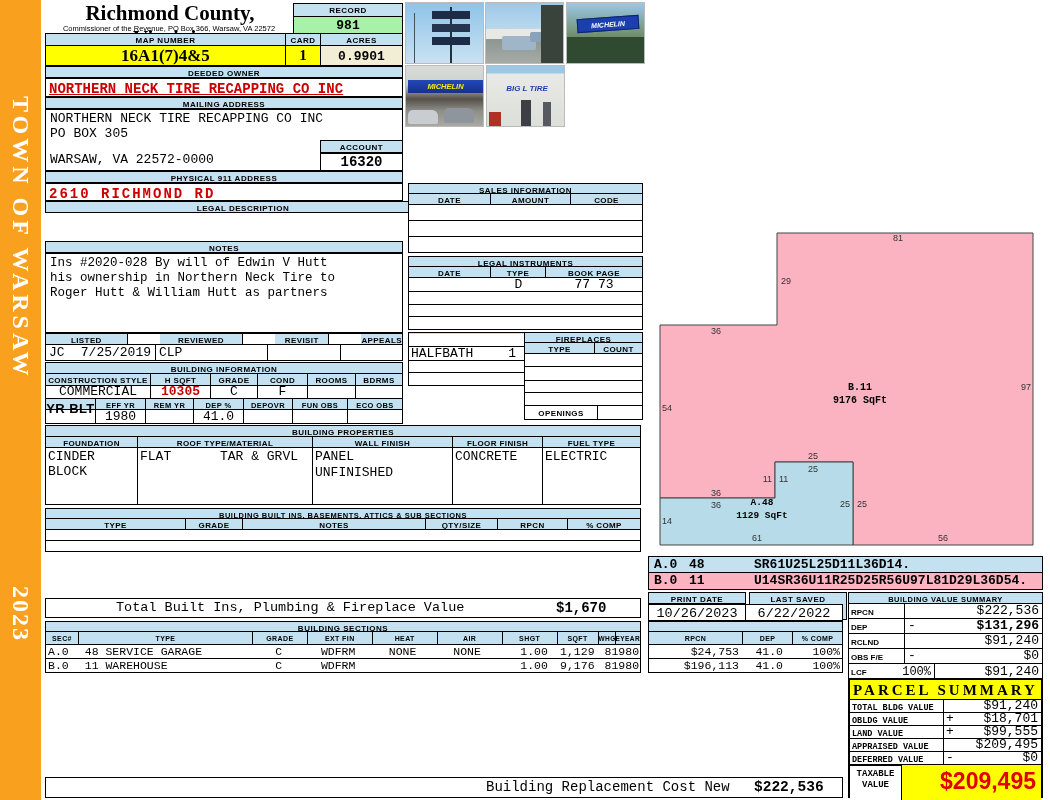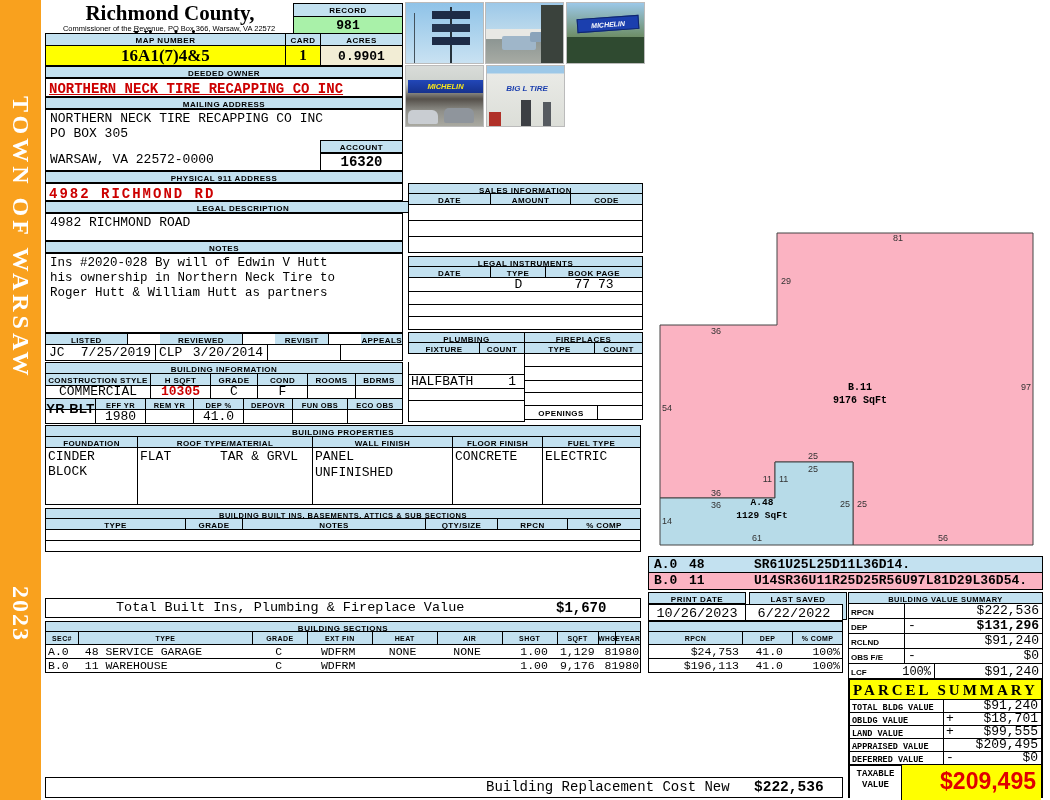--- a/index.html
+++ b/index.html
@@ -59,45 +59,44 @@
   <div class="hdr" style="left:45px;top:97px;width:358px;height:12px;">MAILING ADDRESS</div>
   <div class="box" style="left:45px;top:109px;width:358px;height:62px;"></div>
   <div class="abs val" style="left:50px;top:111px;">NORTHERN NECK TIRE RECAPPING CO INC</div>
   <div class="abs val" style="left:50px;top:126px;">PO BOX 305</div>
   <div class="abs val" style="left:50px;top:152px;">WARSAW, VA 22572-0000</div>
   <div class="hdr" style="left:320px;top:140px;width:83px;height:13px;">ACCOUNT</div>
   <div class="box c bval" style="left:320px;top:153px;width:83px;height:18px;font-size:14px;">16320</div>
 
   <div class="hdr" style="left:45px;top:171px;width:358px;height:12px;">PHYSICAL 911 ADDRESS</div>
   <div class="box" style="left:45px;top:183px;width:358px;height:18px;">
-    <span class="red mono" style="font-size:14px;padding-left:3px;line-height:17px;letter-spacing:2px;">4982 RICHMOND RD</span>
+    <span class="red mono" style="font-size:14px;padding-left:3px;line-height:17px;letter-spacing:2px;">2610 RICHMOND RD</span>
   </div>
 
   <div class="hdr" style="left:45px;top:201px;width:396px;height:12px;">LEGAL DESCRIPTION</div>
-  <div class="box val" style="left:45px;top:213px;width:358px;height:28px;padding:1px 0 0 4px;">4982 RICHMOND ROAD</div>
 
   <div class="hdr" style="left:45px;top:241px;width:358px;height:12px;">NOTES</div>
   <div class="box" style="left:45px;top:253px;width:358px;height:80px;font:12.5px 'Liberation Mono','DejaVu Sans Mono',monospace;padding:2px 0 0 4px;line-height:15px;">
     <div>Ins #2020-028 By will of Edwin V Hutt</div>
     <div>his ownership in Northern Neck Tire to</div>
     <div>Roger Hutt &amp; William Hutt as partners</div>
   </div>
 
   <div class="abs row" style="left:45px;top:333px;width:358px;height:12px;border:1px solid #000;gap:32px;">
     <div class="cellh" style="width:110px;">LISTED</div>
     <div class="cellh" style="width:112px;">REVIEWED</div>
     <div class="cellh" style="width:73px;">REVISIT</div>
     <div class="cellh" style="flex:1;">APPEALS</div>
   </div>
   <div class="abs row val" style="left:45px;top:345px;width:358px;height:16px;border:1px solid #000;border-top:none;line-height:15px;">
     <div class="row" style="width:110px;border-right:1px solid #000;">
       <span style="padding-left:3px;">JC</span>
       <span style="margin-left:auto;padding-right:4px;">7/25/2019</span>
     </div>
-    <div class="row" style="width:112px;border-right:1px solid #000;">
+    <div class="row" style="width:112px;border-right:1px solid #000;flex-direction:column;">
       <span style="padding-left:3px;">CLP</span>
       <span style="margin-left:auto;padding-right:4px;">3/20/2014</span>
     </div>
     <div style="width:73px;border-right:1px solid #000;"></div>
     <div style="flex:1;"></div>
   </div>
 
   <div class="hdr" style="left:45px;top:362px;width:358px;height:12px;">BUILDING INFORMATION</div>
   <div class="abs row" style="left:45px;top:374px;width:358px;height:12px;border:1px solid #000;border-top:none;">
     <div class="cellh" style="width:105px;">CONSTRUCTION STYLE</div>
@@ -233,21 +232,21 @@
   <div class="hdr" style="left:408px;top:332px;width:117px;height:11px;">PLUMBING</div>
   <div class="hdr" style="left:524px;top:332px;width:119px;height:11px;">FIREPLACES</div>
   <div class="abs row" style="left:408px;top:343px;width:117px;height:11px;border:1px solid #000;border-top:none;">
     <div class="cellh" style="width:71px;">FIXTURE</div>
     <div class="cellh" style="flex:1;">COUNT</div>
   </div>
   <div class="abs row" style="left:524px;top:343px;width:119px;height:11px;border:1px solid #000;border-top:none;">
     <div class="cellh" style="width:70px;">TYPE</div>
     <div class="cellh" style="flex:1;">COUNT</div>
   </div>
-  <div class="box" style="left:408px;top:362px;width:117px;height:60px;border-top:none;">
+  <div class="box" style="left:408px;top:334px;width:117px;height:52px;border-top:none;">
     <div style="height:13px;border-bottom:1px solid #000;"></div>
     <div class="row val" style="height:14px;border-bottom:1px solid #000;line-height:13px;">
       <span style="padding-left:2px;">HALFBATH</span>
       <span style="margin-left:auto;padding-right:8px;">1</span>
     </div>
     <div style="height:12px;border-bottom:1px solid #000;"></div>
   </div>
   <div class="box" style="left:524px;top:354px;width:119px;height:52px;border-top:none;">
     <div style="height:13px;border-bottom:1px solid #000;"></div>
     <div style="height:14px;border-bottom:1px solid #000;"></div>

